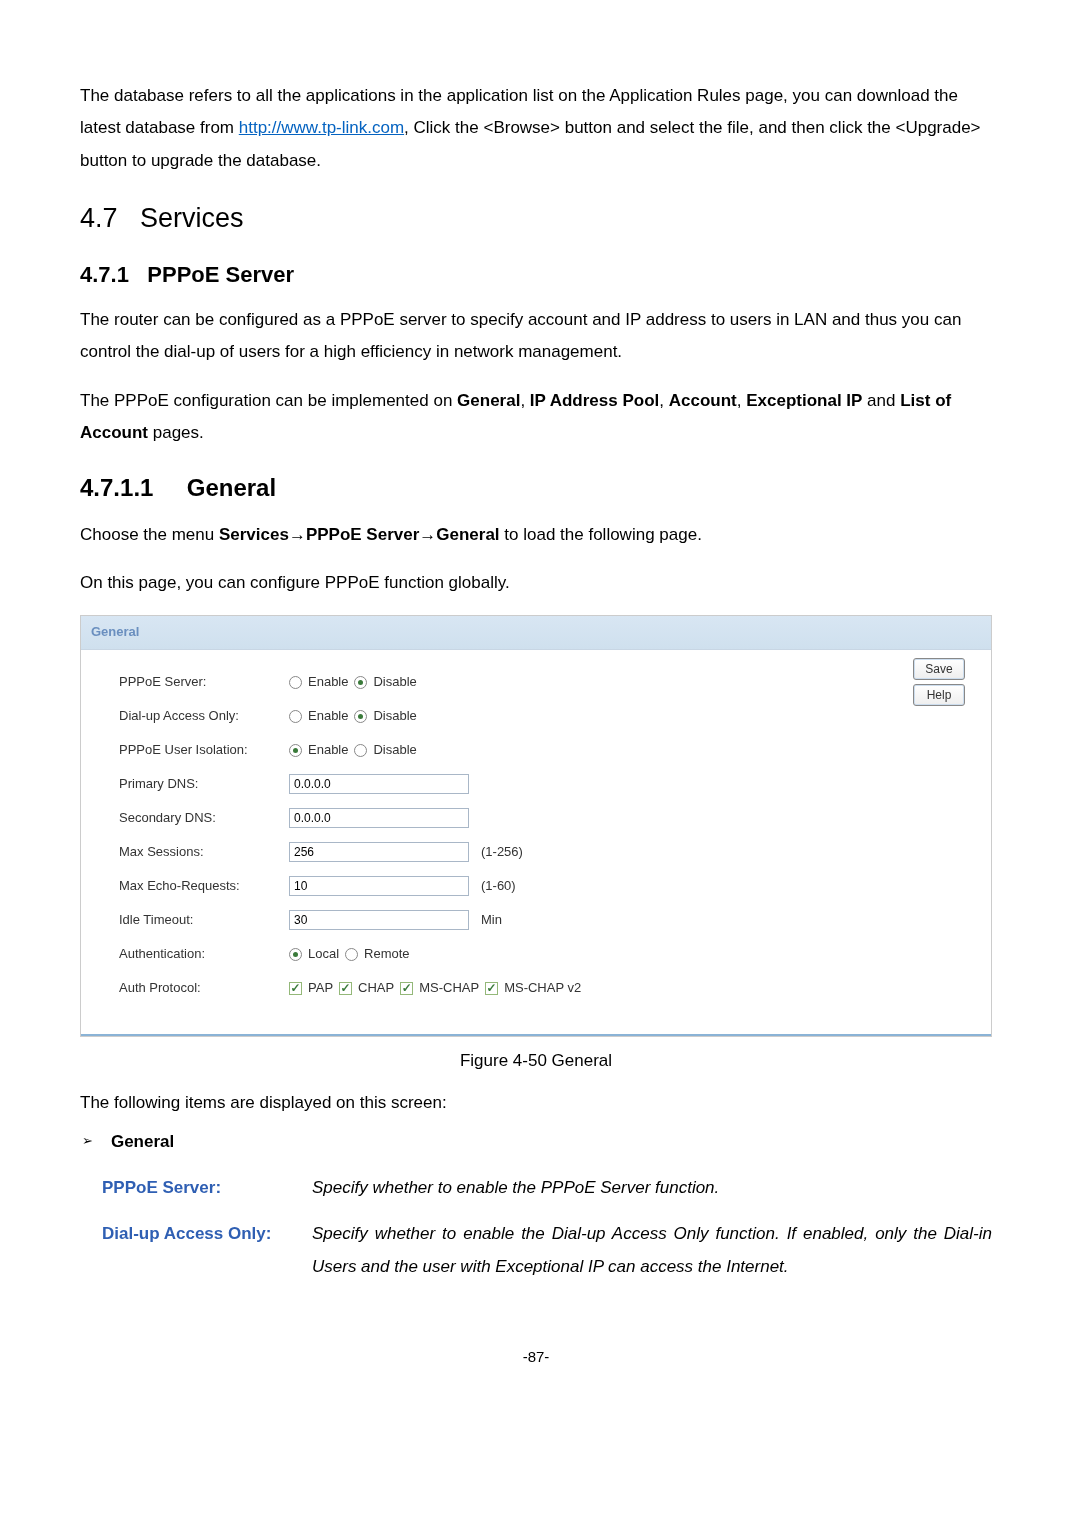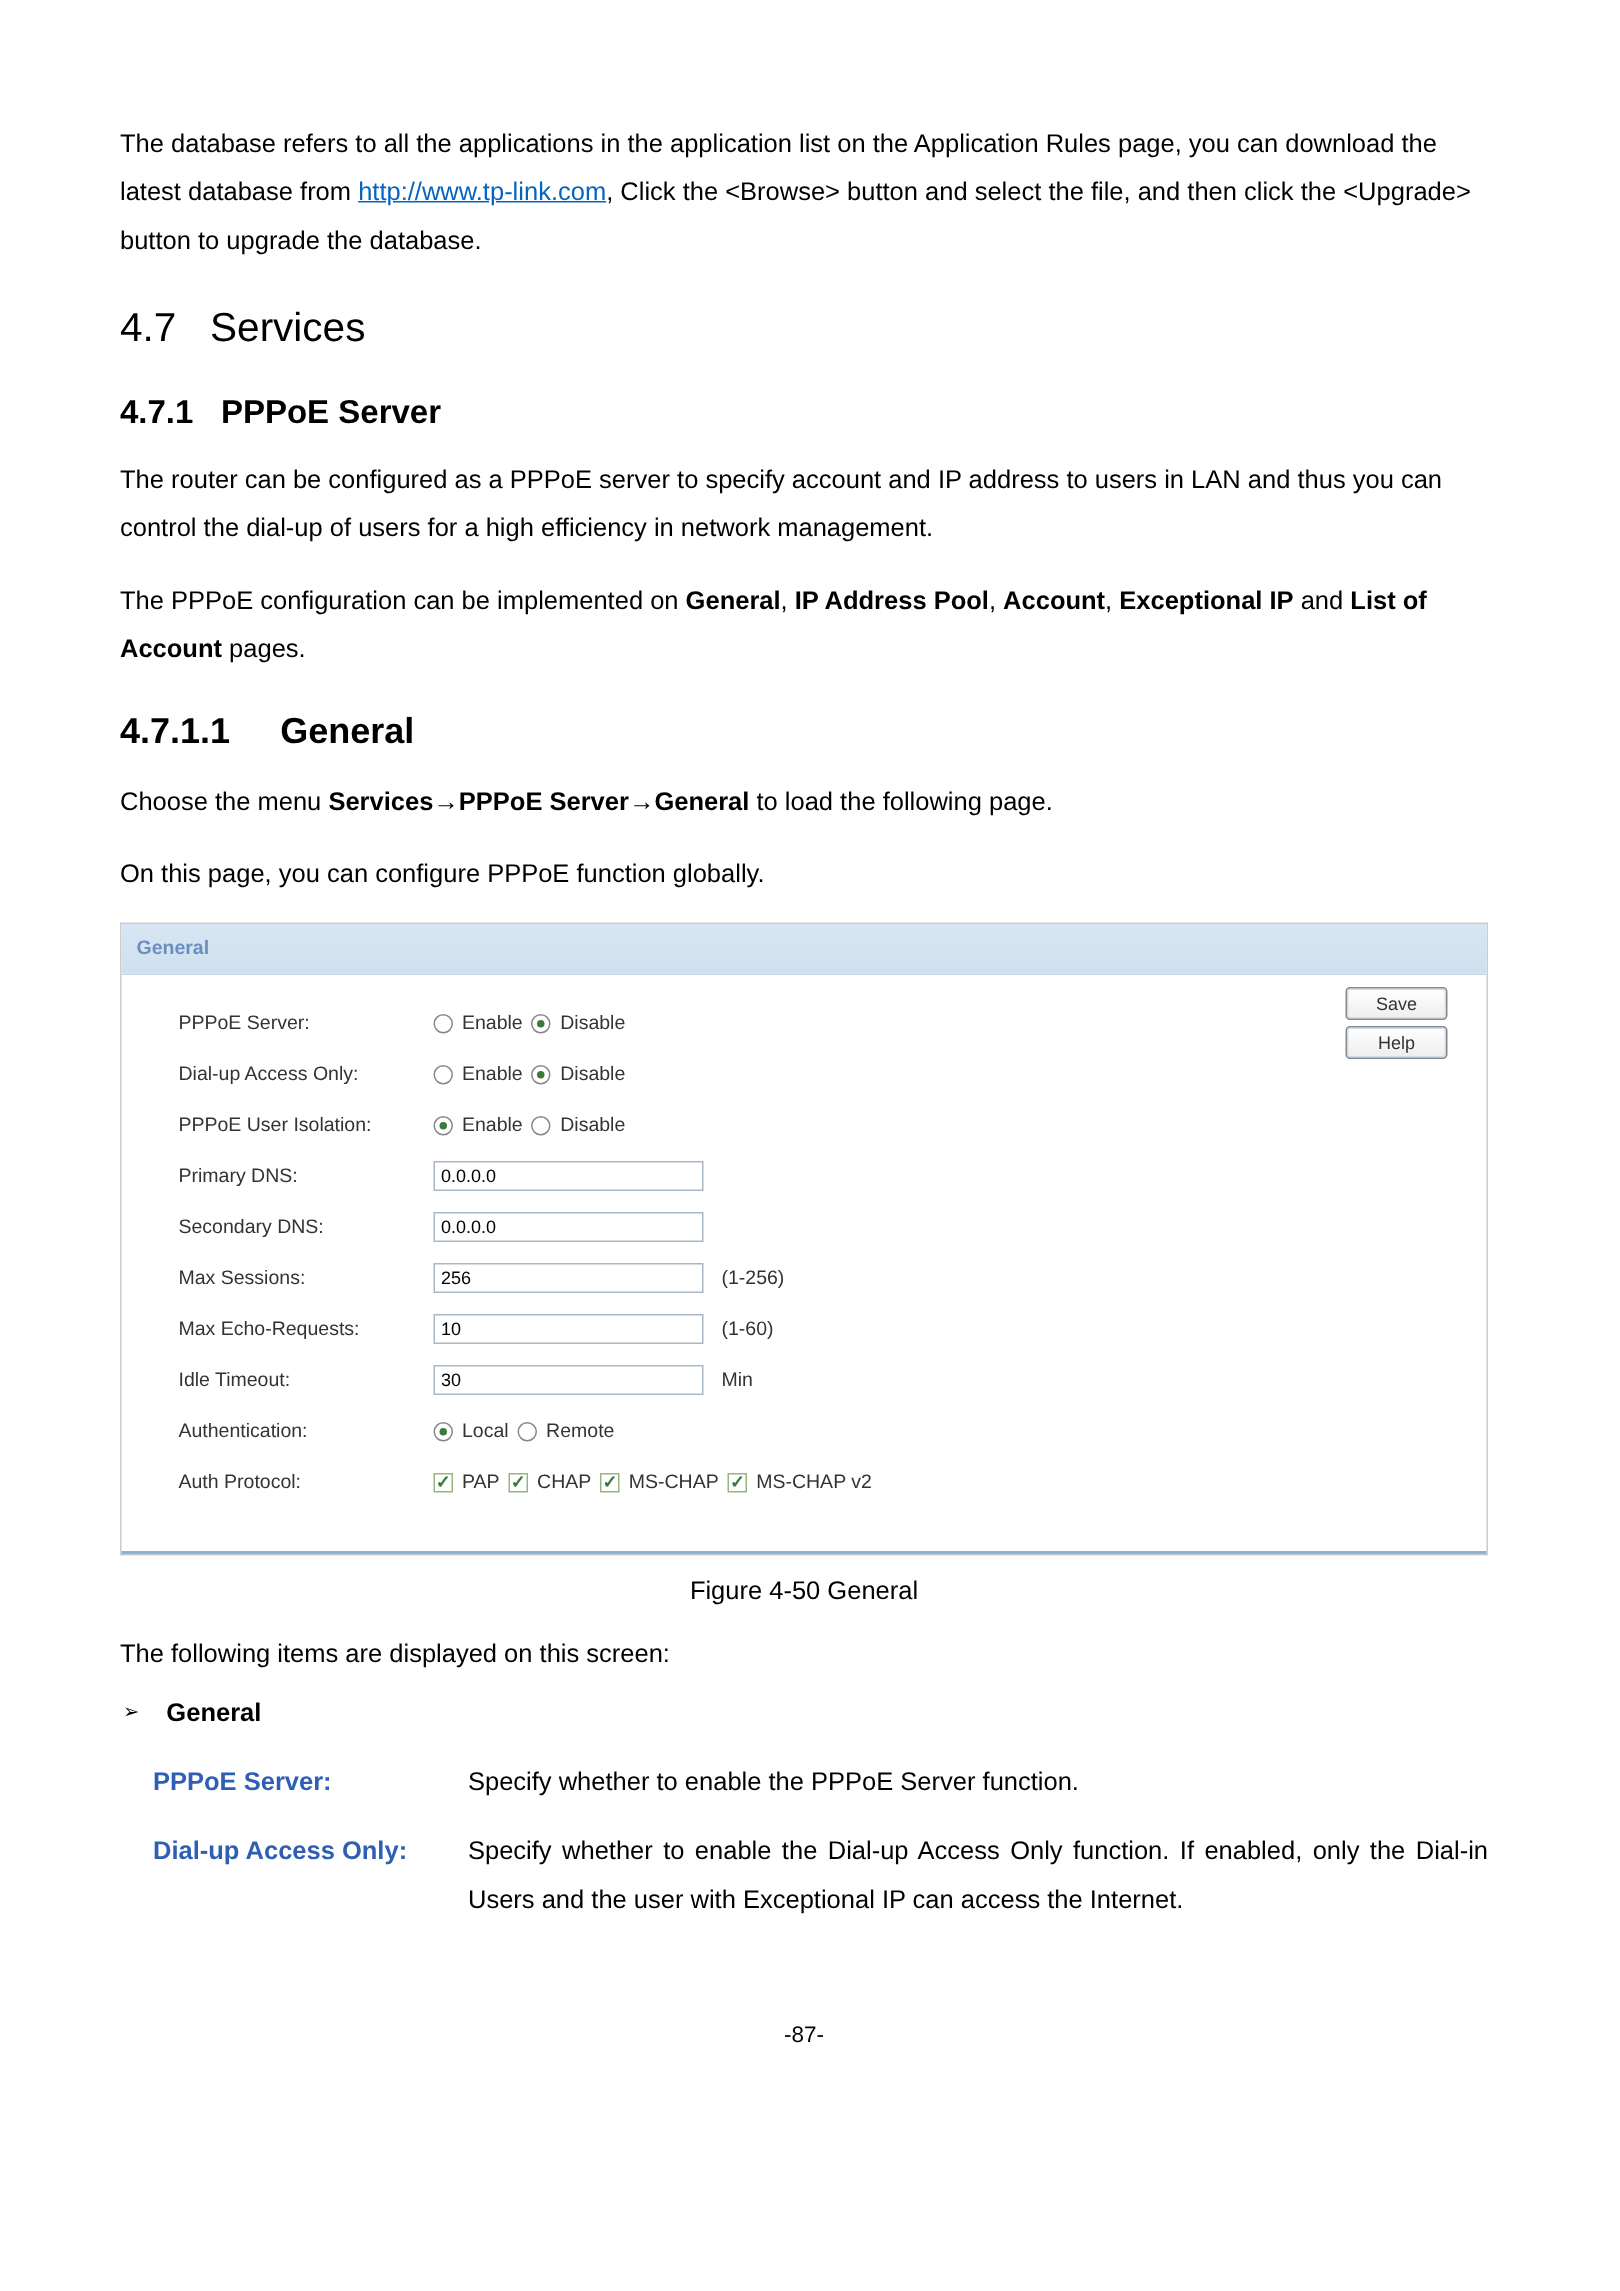--- a/index.html
+++ b/index.html
@@ -109,21 +109,21 @@
   .aux { margin-left: 6px; color:#333; }
   .btncol {
     position: absolute;
     right: 26px;
     top: 8px;
     display: flex;
     flex-direction: column;
     gap: 4px;
   }
   .winbtn {
-    width: 68px;
+    width: 52px;
     height: 22px;
     border: 1px solid #888;
     background: linear-gradient(#fff,#eee);
     font-size: 12px;
     font-family: Verdana, Arial, sans-serif;
     display: flex;
     align-items: center;
     justify-content: center;
     border-radius: 3px;
     box-shadow: 0 0 0 1px #cde inset;
@@ -153,20 +153,21 @@
   }
   .def-term {
     color: #2f5fb3;
     font-weight: bold;
     width: 210px;
     flex: 0 0 210px;
   }
   .def-desc {
     flex: 1;
     text-align: justify;
+    font-style: italic;
   }
   .footer {
     text-align: center;
     font-size: 15px;
     margin-top: 60px;
   }
 </style>
 </head>
 <body>
 

